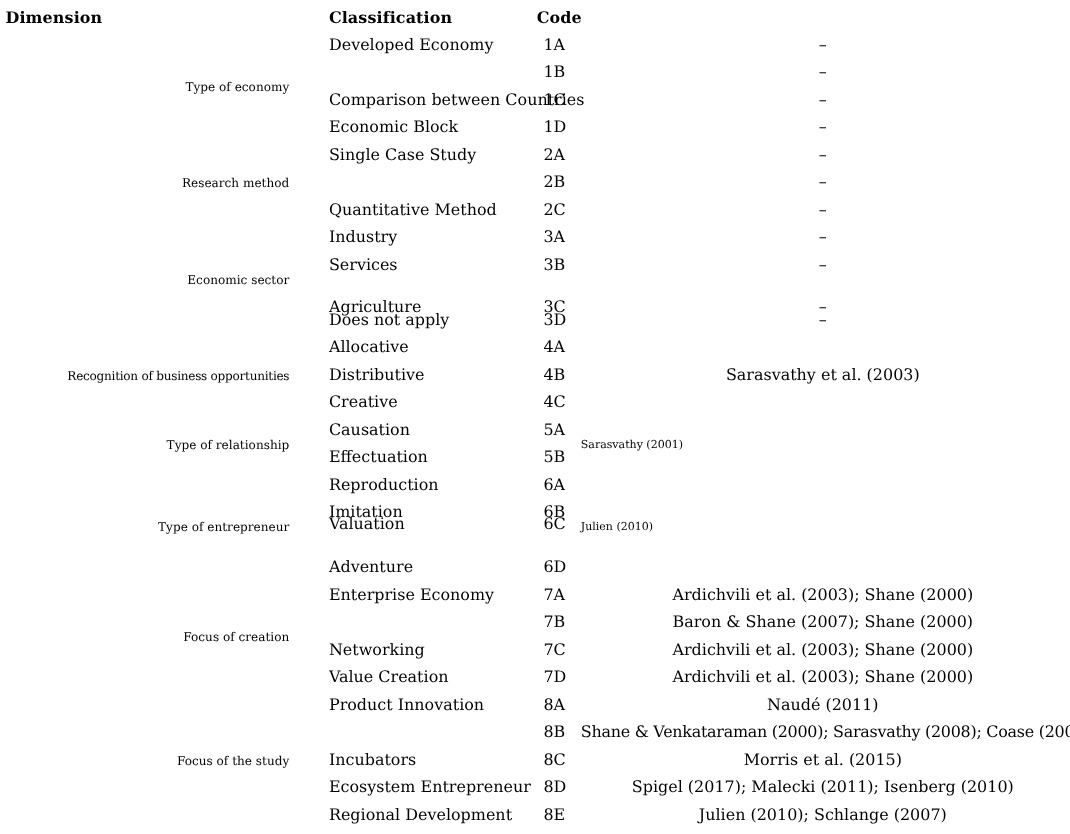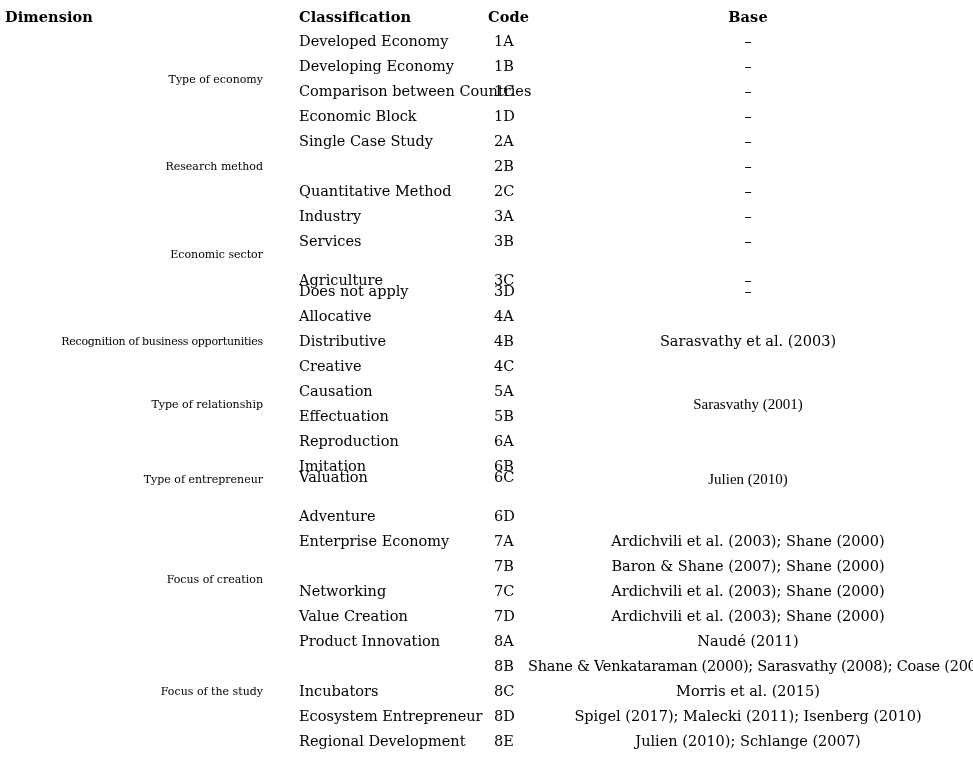--- a/index.html
+++ b/index.html
@@ -74,49 +74,45 @@
     font-size: 11px;
     line-height: 25px;
     height: 25px;
     text-align: right;
     white-space: nowrap;
   }
   .group-base {
     position: absolute;
     left: 528px;
     width: 440px;
-    font-size: 15px;
+    font-size: 10px;
     line-height: 25px;
     height: 25px;
-    text-align: center;
     white-space: nowrap;
-    font-family: Liberation Serif, serif;
   }
   .tight { letter-spacing: -0.25px; }
 </style>
 </head>
 <body>
 
 <div id="table-root">
 
   <div class="row header" style="top:4px;">
     <span class="cell col-dimension">Dimension</span>
     <span class="cell col-classification">Classification</span>
     <span class="cell col-code">Code</span>
-    <span class="cell col-base">Base</span>
   </div>
 
   <div id="rows-host">
       <div class="row" style="top: 29px;">
         <span class="cell col-classification">Developed Economy</span>
         <span class="cell col-code">1A</span>
         <span class="cell col-base">–</span>
       </div>
       <div class="row" style="top: 54px;">
-        <span class="cell col-classification">Developing Economy</span>
         <span class="cell col-code">1B</span>
         <span class="cell col-base">–</span>
       </div>
       <div class="row" style="top: 79px;">
         <span class="cell col-classification">Comparison between Countries</span>
         <span class="cell col-code">1C</span>
         <span class="cell col-base">–</span>
       </div>
       <div class="row" style="top: 104px;">
         <span class="cell col-classification">Economic Block</span>

